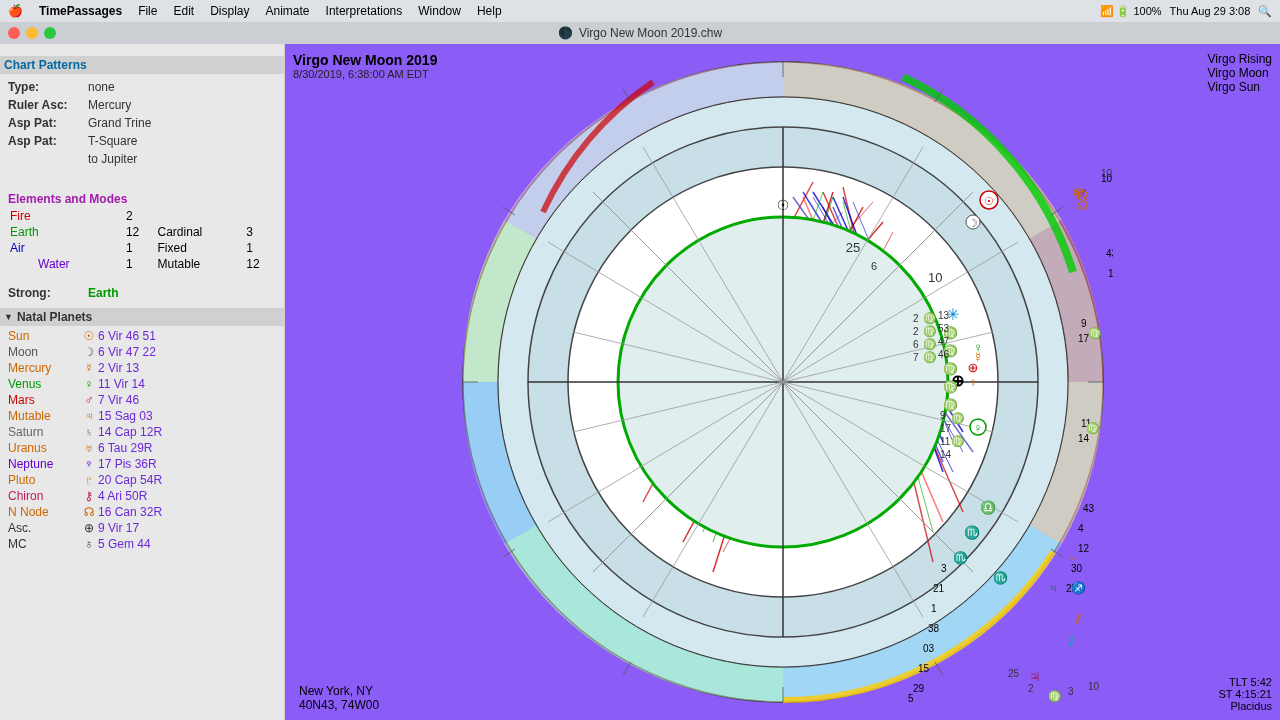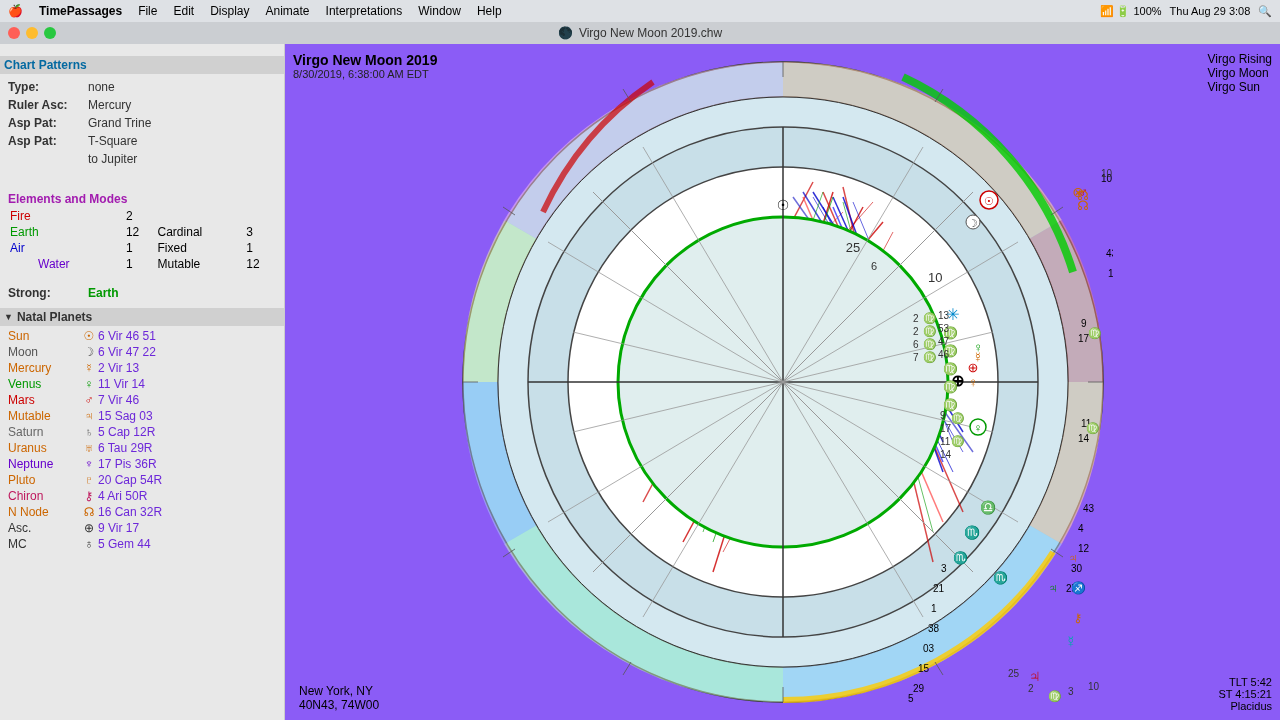--- a/index.html
+++ b/index.html
@@ -343,21 +343,21 @@
       <span class="planet-data">7 Vir 46</span>
     </div>
     <div class="planet-row">
       <span class="planet-name color-jupiter">Mutable</span>
       <span class="planet-symbol color-jupiter">♃</span>
       <span class="planet-data">15 Sag 03</span>
     </div>
     <div class="planet-row">
       <span class="planet-name color-saturn">Saturn</span>
       <span class="planet-symbol color-saturn">♄</span>
-      <span class="planet-data">5 Cap 12R</span>
+      <span class="planet-data">14 Cap 12R</span>
     </div>
     <div class="planet-row">
       <span class="planet-name color-uranus">Uranus</span>
       <span class="planet-symbol color-uranus">♅</span>
       <span class="planet-data">6 Tau 29R</span>
     </div>
     <div class="planet-row">
       <span class="planet-name color-neptune">Neptune</span>
       <span class="planet-symbol color-neptune">♆</span>
       <span class="planet-data">17 Pis 36R</span>

